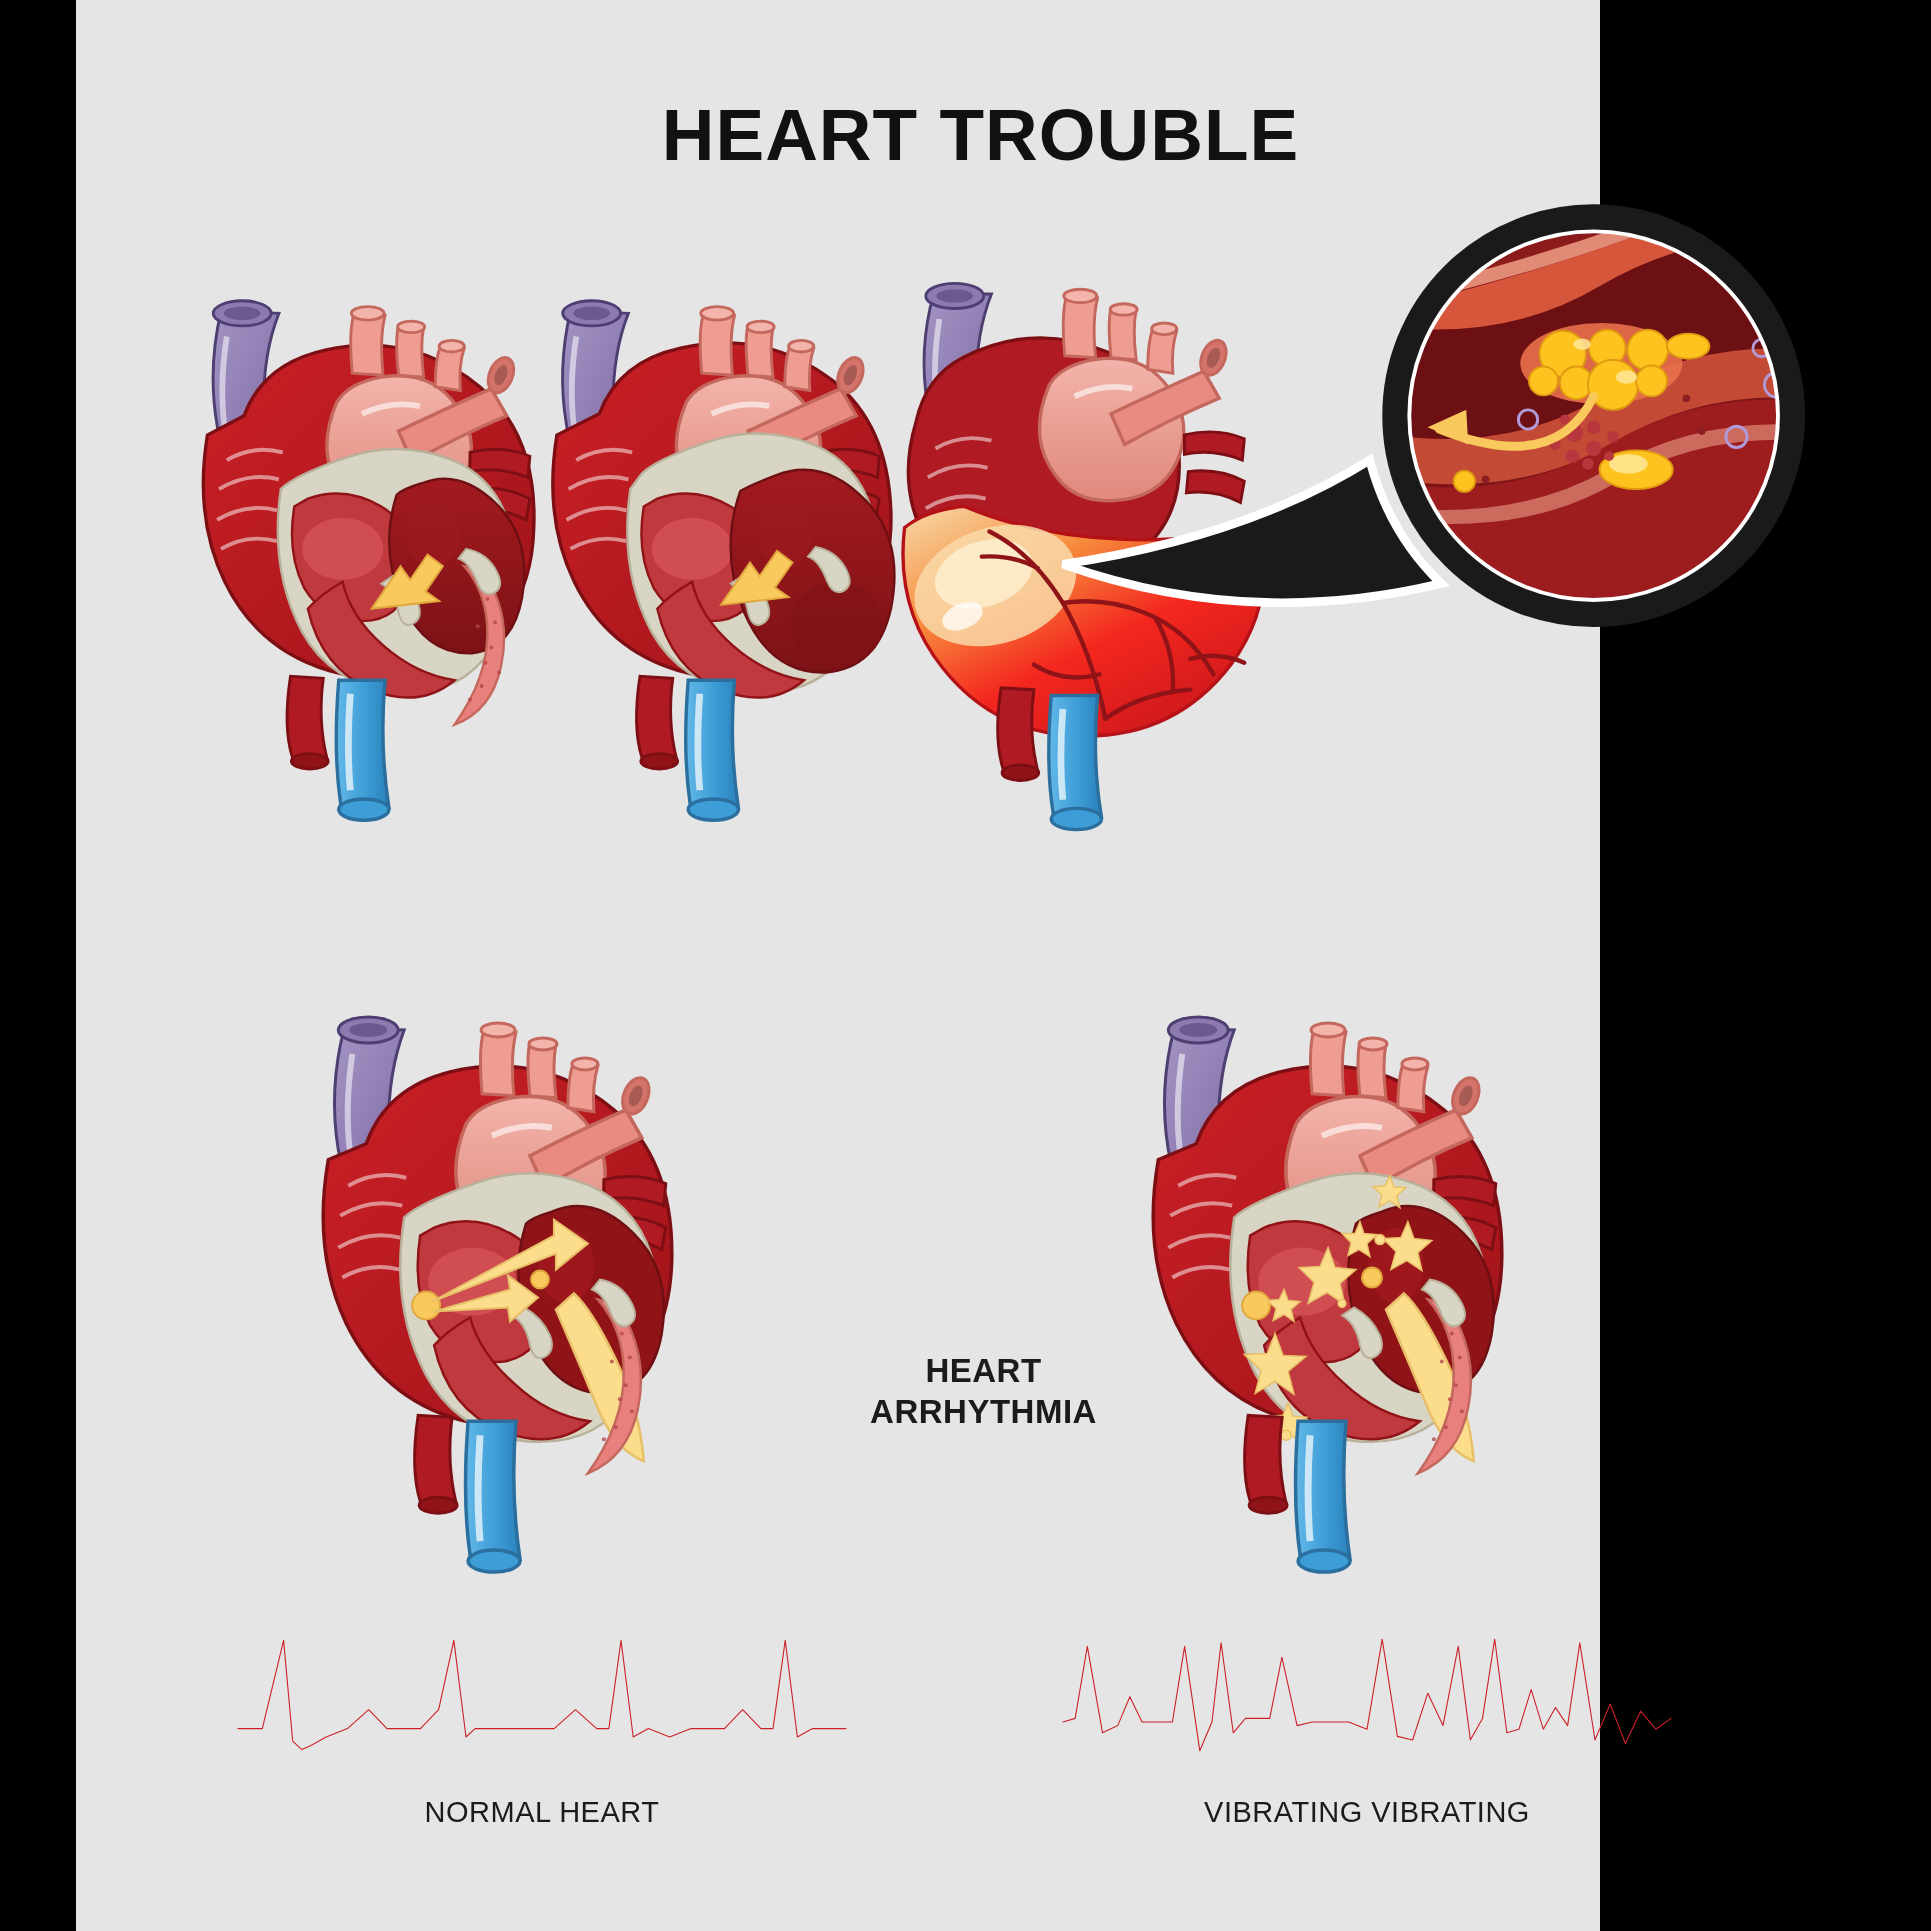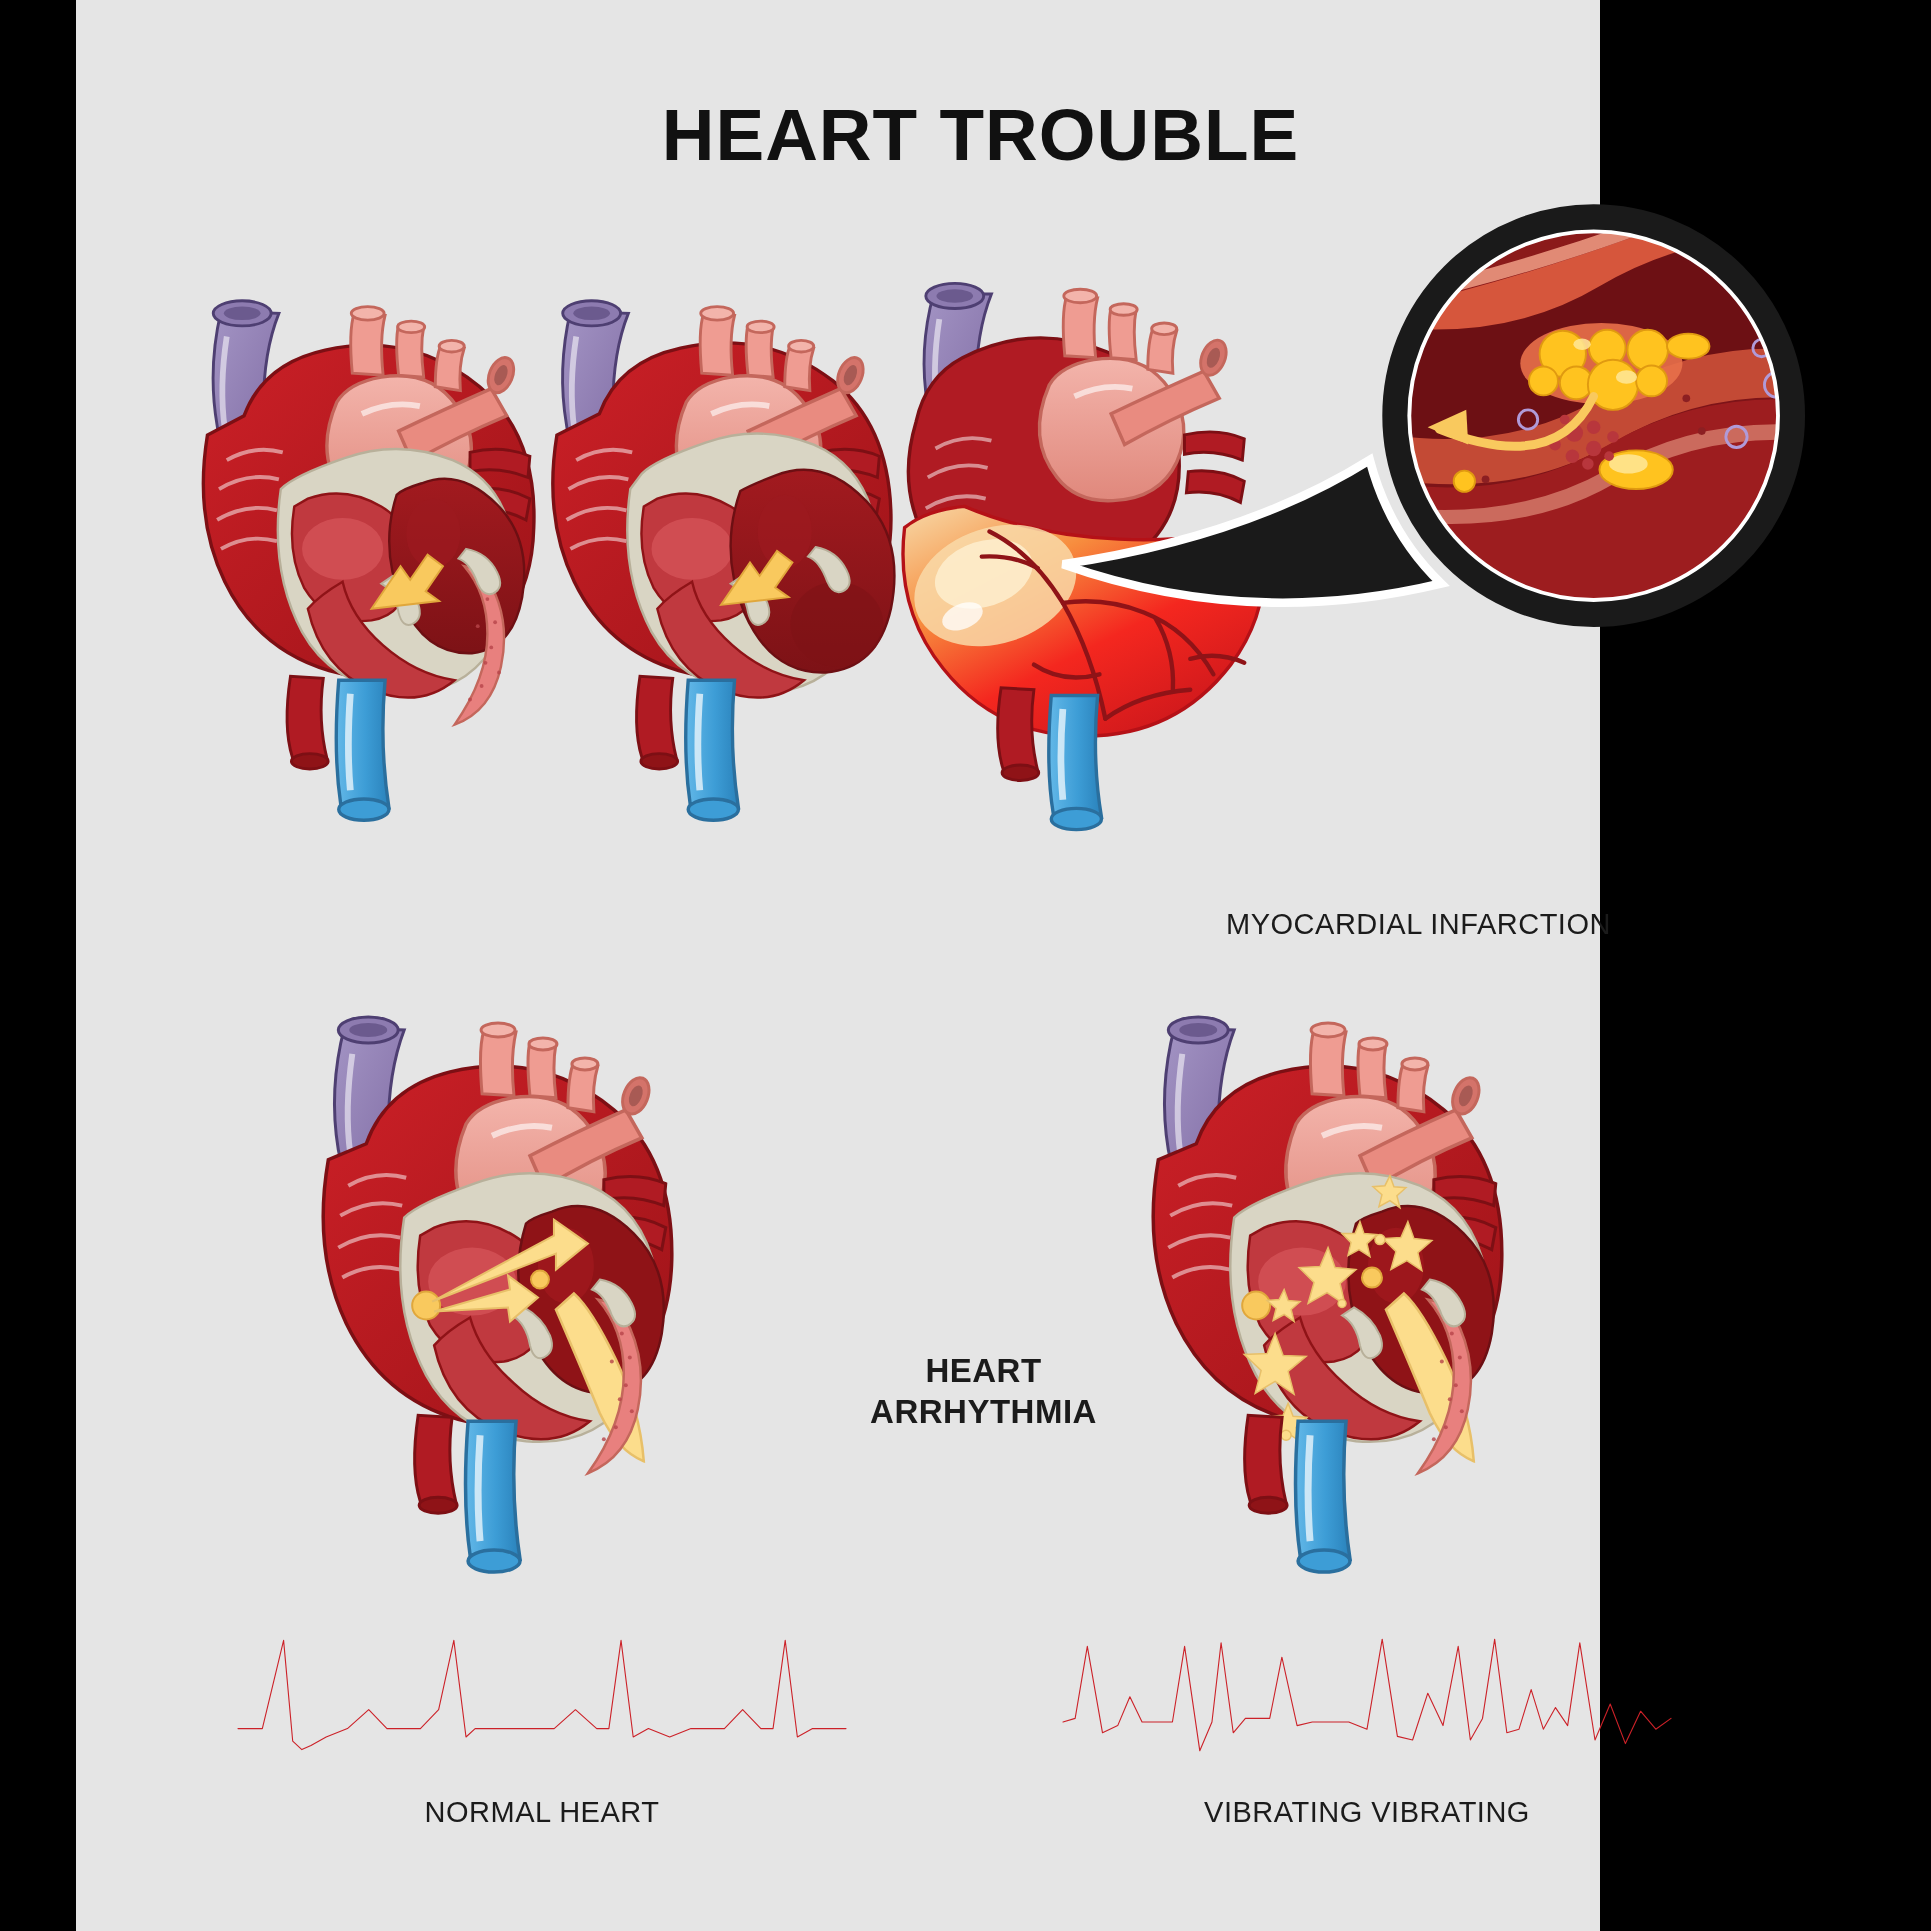--- a/index.html
+++ b/index.html
@@ -344,21 +344,20 @@
           <circle cx="678" cy="318" r="11" fill="#ffc31f" stroke="#e09a10" stroke-width="2"></circle>
 
           <path d="M652 264 q120 48 160 -34" stroke="#f9c95e" stroke-width="9" fill="none" stroke-linecap="round"></path>
           <path d="M640 262 l40 -18 l2 36 z" fill="#f9c95e"></path>
         </g>
         <circle cx="812" cy="250" r="194" fill="none" stroke="#ffffff" stroke-width="10"></circle>
         <circle cx="812" cy="250" r="206" fill="none" stroke="#1a1a1a" stroke-width="26"></circle>
       </g>
     </svg>
   </div>
-  <div class="caption" style="left:908px; top:906px; width:869px;">MYOCARDIAL INFARCTION</div>
 
   <div class="caption" style="left:676px; top:1350px; width:463px; font-size:33px;font-weight:bold;">HEART
 ARRHYTHMIA</div>
 
   <div class="panel" style="left:222px; top:1004px; width:444px; height:599px;">
     <svg width="444" height="599" viewBox="0 0 420 600">
       <defs>
         <linearGradient id="vcP3" x1="0" y1="0" x2="1" y2="1">
           <stop offset="0%" stop-color="#a394c4"></stop>
             <stop offset="60%" stop-color="#8d7bb0"></stop>

